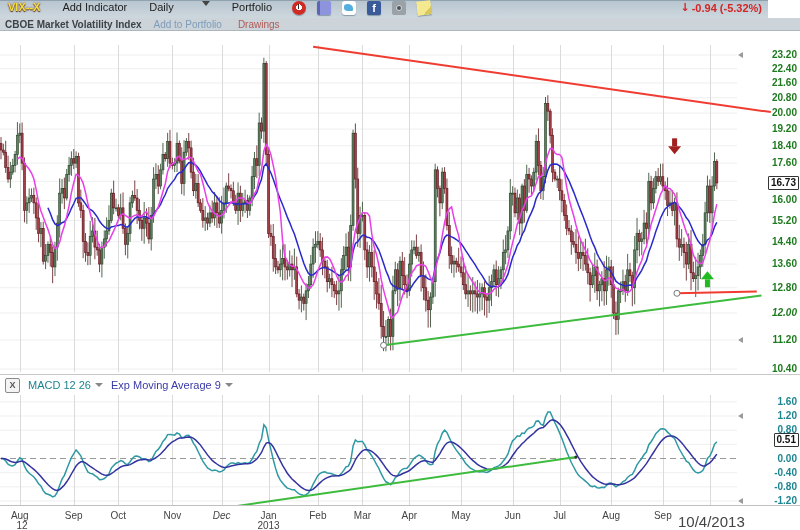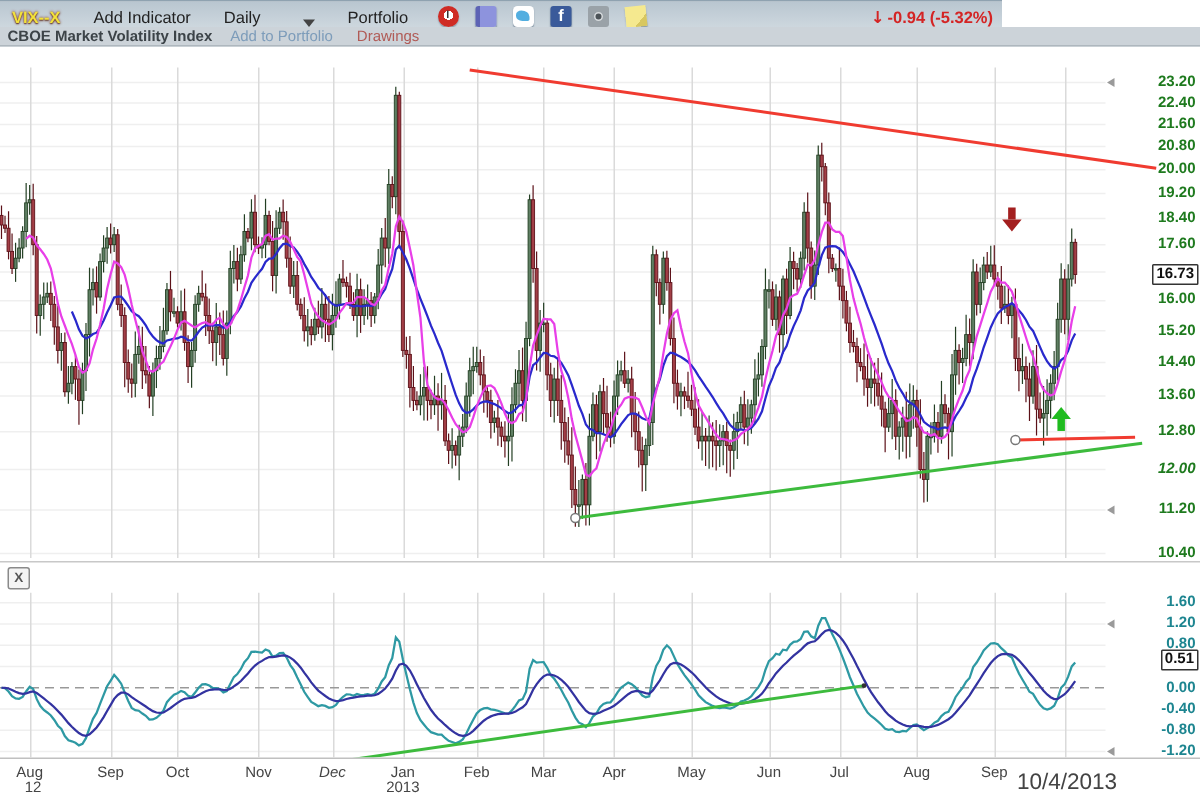--- a/index.html
+++ b/index.html
@@ -1,22 +1,22 @@
 <!DOCTYPE html>
 <html><head>
 <meta charset="utf-8">
 <style>
   html,body{margin:0;padding:0;background:#fff;}
   .screen{position:relative;width:800px;height:530px;overflow:hidden;background:#fff;
           font-family:"Liberation Sans","DejaVu Sans",sans-serif;-webkit-font-smoothing:antialiased;}
   .abs{position:absolute;}
   
-  .toolbar{left:0;top:0;width:668px;height:18px;z-index:6;
+  .toolbar{left:0;top:0;width:768px;height:18px;z-index:6;
            background:linear-gradient(#b9c6d0,#cdd7de);border-top:1px solid #8fa2b0;
-           display:flex;align-items:flex-end;font-size:11px;color:#222;box-sizing:border-box;}
+           display:flex;align-items:flex-start;font-size:11px;color:#222;box-sizing:border-box;}
   .symbol{margin-left:8px;font-weight:bold;color:#f2e23c;text-shadow:0 0 2px #7a2d20,0 1px 1px #55301e;}
   .tb-item{margin-left:22px;cursor:default;}
   .tb-caret{width:0;height:0;border-left:4px solid transparent;border-right:4px solid transparent;
             border-top:5px solid #444;display:inline-block;margin-left:28px;}
   .tb-icons{display:flex;align-items:center;gap:11px;margin-left:20px;}
   .tb-icon{width:14px;height:14px;display:inline-block;position:relative;}
   .change{margin-left:auto;margin-right:6px;color:#d42424;font-weight:bold;font-size:11px;display:flex;align-items:center;gap:2px;}
   .dn-glyph{color:#d42424;font-family:"DejaVu Sans",sans-serif;font-size:11px;}
   
   .subheader{left:0;top:18px;width:800px;height:13px;z-index:6;background:#ccd3d9;border-bottom:1px solid #aeb7be;
@@ -789,20 +789,30 @@
 
   <div class="subheader abs">
     <span class="sub-title">CBOE Market Volatility Index</span>
     <span class="sub-link1">Add to Portfolio</span>
     <span class="sub-link2">Drawings</span>
   </div>
 
 
   <div class="macd-header abs">
     <span class="close-box">X</span>
+    <span id="macd-legend" style="display:flex;align-items:center;">
+        <span class="legend-item">
+          <span style="color: rgb(29, 133, 144);">MACD 12 26</span>
+          <span class="lg-caret"></span>
+        </span>
+        <span class="legend-item">
+          <span style="color: rgb(58, 58, 168);">Exp Moving Average 9</span>
+          <span class="lg-caret"></span>
+        </span>
+      </span>
   </div>
 
   <div class="gutter abs" id="gutter">
       <div class="tick price" style="top: 49px;">23.20</div>
       <div class="tick price" style="top: 62.7347px;">22.40</div>
       <div class="tick price" style="top: 76.969px;">21.60</div>
       <div class="tick price" style="top: 91.7406px;">20.80</div>
       <div class="tick price" style="top: 107.092px;">20.00</div>
       <div class="tick price" style="top: 123.069px;">19.20</div>
       <div class="tick price" style="top: 139.727px;">18.40</div>

